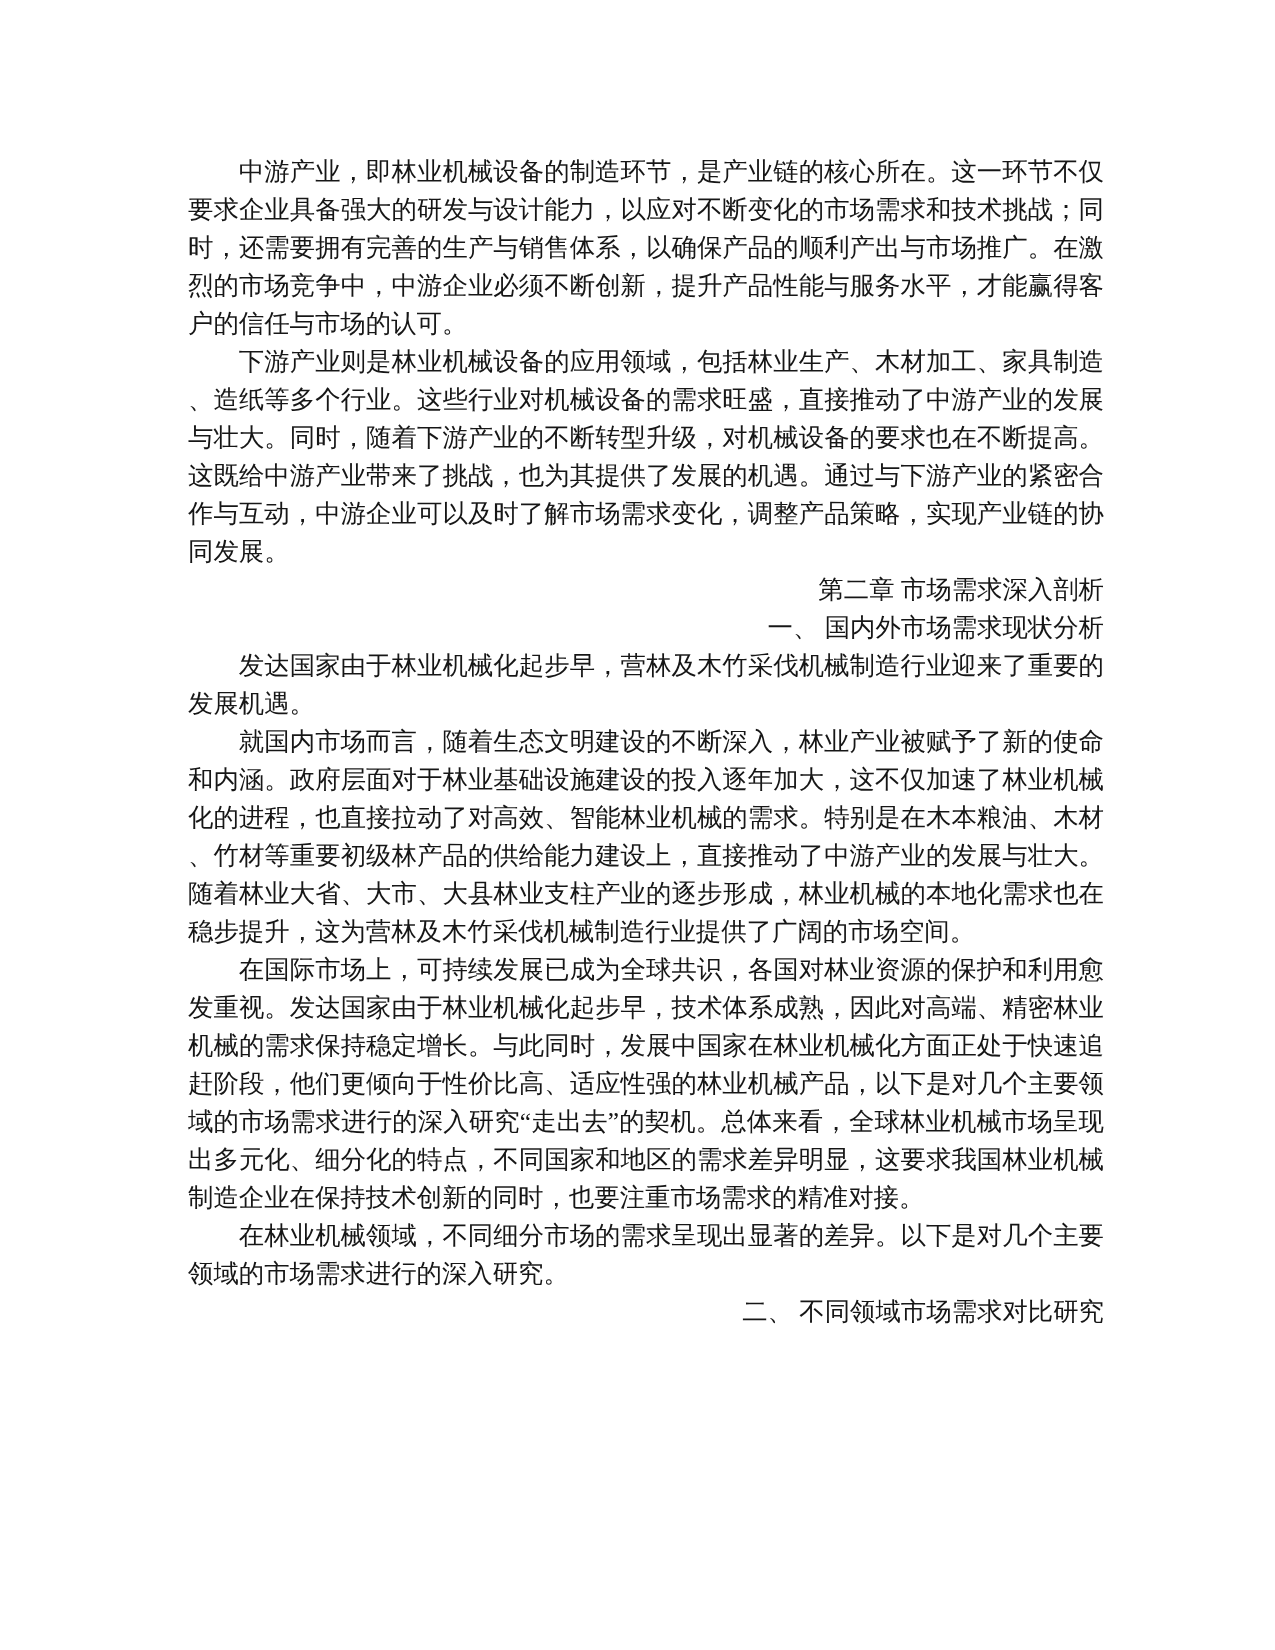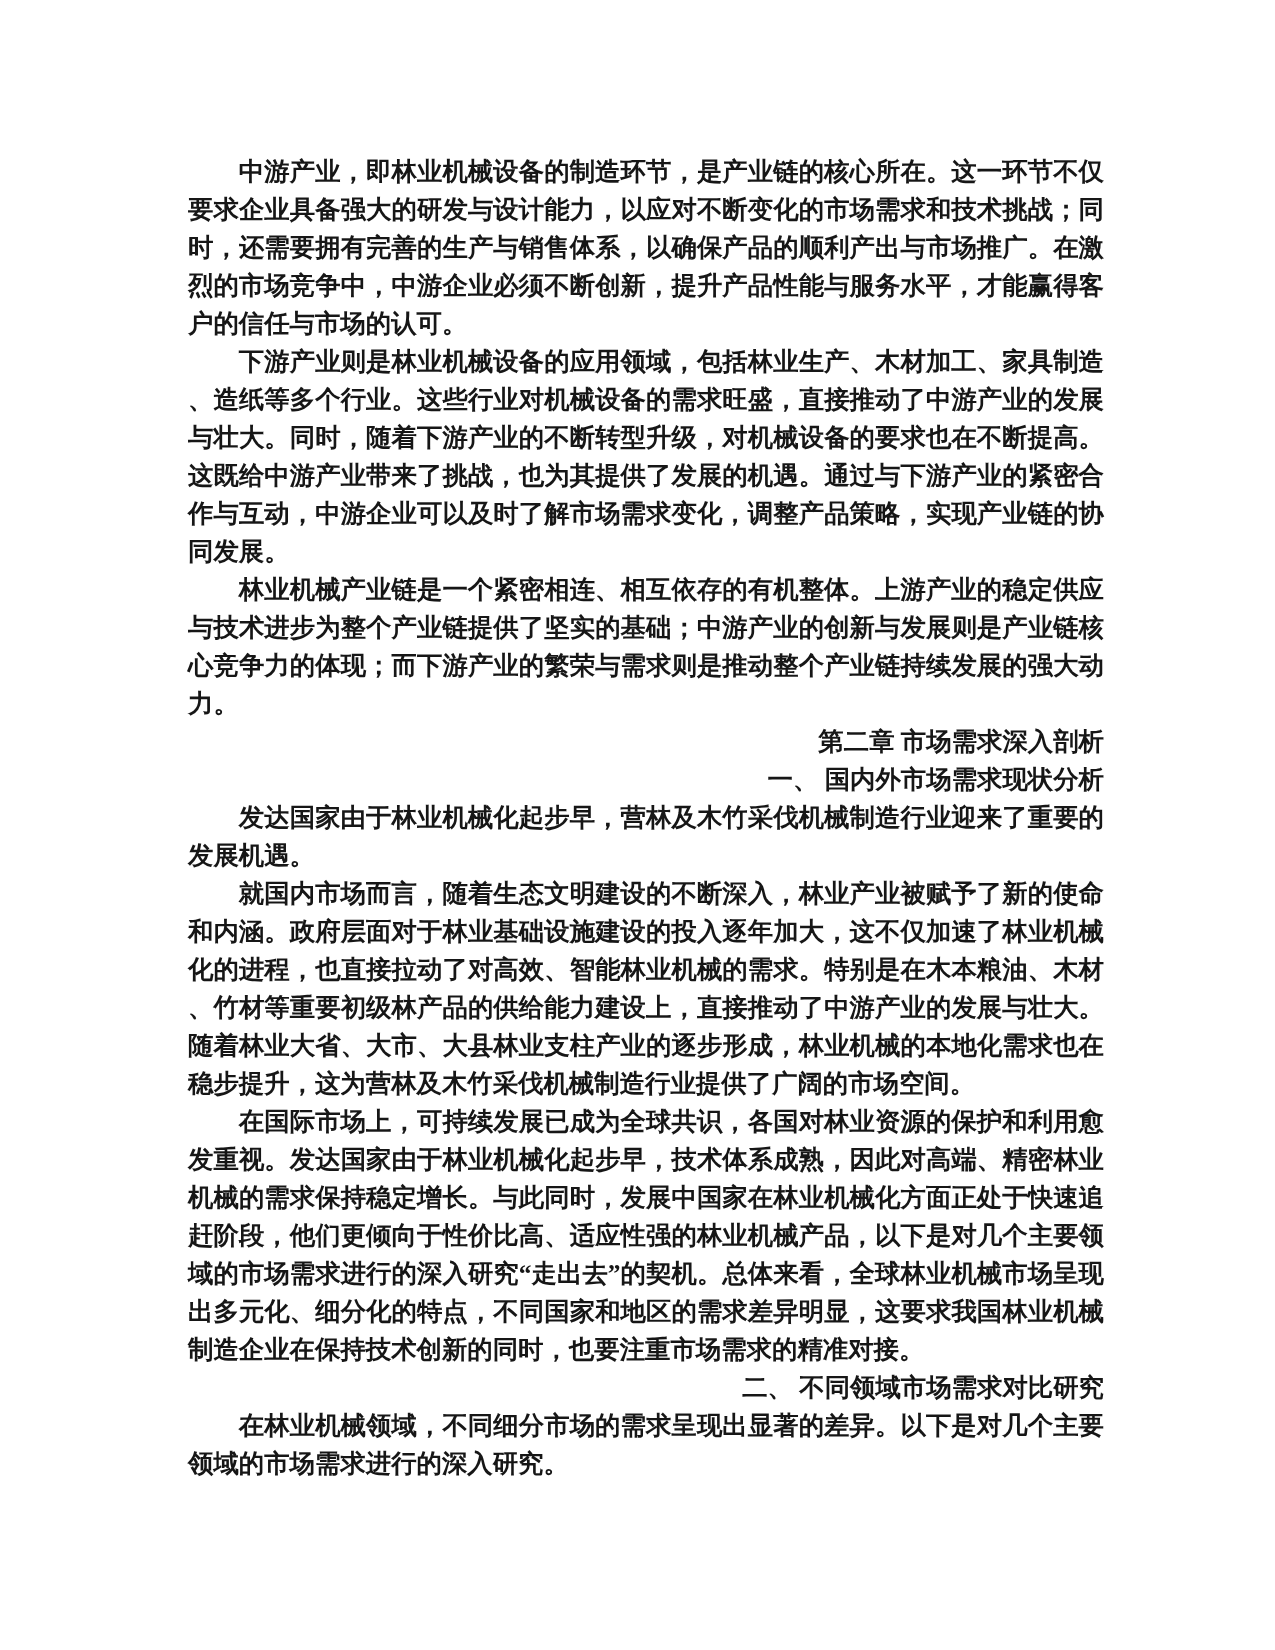--- a/index.html
+++ b/index.html
@@ -7,21 +7,20 @@
     margin: 0;
     padding: 0;
     background: #ffffff;
   }
   .page {
     position: relative;
     width: 1192px;
     height: 1650px;
     background: #ffffff;
     overflow: hidden;
-    font-weight: bold;
   }
   .doc {
     position: absolute;
     left: 188px;
     top: 152px;
     width: 916px;
     font-family: "Liberation Serif", "DejaVu Serif", serif;
     font-size: 25.4px;
     line-height: 38px;
     color: #161616;
@@ -42,22 +41,21 @@
     text-align: right;
   }
 </style>
 </head>
 <body>
 
 <div class="page">
   <div class="doc" id="doc">
       <p class="blk body">中游产业，即林业机械设备的制造环节，是产业链的核心所在。这一环节不仅要求企业具备强大的研发与设计能力，以应对不断变化的市场需求和技术挑战；同时，还需要拥有完善的生产与销售体系，以确保产品的顺利产出与市场推广。在激烈的市场竞争中，中游企业必须不断创新，提升产品性能与服务水平，才能赢得客户的信任与市场的认可。</p>
       <p class="blk body">下游产业则是林业机械设备的应用领域，包括林业生产、木材加工、家具制造、造纸等多个行业。这些行业对机械设备的需求旺盛，直接推动了中游产业的发展与壮大。同时，随着下游产业的不断转型升级，对机械设备的要求也在不断提高。这既给中游产业带来了挑战，也为其提供了发展的机遇。通过与下游产业的紧密合作与互动，中游企业可以及时了解市场需求变化，调整产品策略，实现产业链的协同发展。</p>
-      <p class="blk body">林业机械产业链是一个紧密相连、相互依存的有机整体。上游产业的稳定供应与技术进步为整个产业链提供了坚实的基础；中游产业的创新与发展则是产业链核心竞争力的体现；而下游产业的繁荣与需求则是推动整个产业链持续发展的强大动力。</p>
       <p class="blk chapter-heading">第二章 市场需求深入剖析</p>
       <p class="blk section-heading">一、 国内外市场需求现状分析</p>
       <p class="blk body">发达国家由于林业机械化起步早，营林及木竹采伐机械制造行业迎来了重要的发展机遇。</p>
       <p class="blk body">就国内市场而言，随着生态文明建设的不断深入，林业产业被赋予了新的使命和内涵。政府层面对于林业基础设施建设的投入逐年加大，这不仅加速了林业机械化的进程，也直接拉动了对高效、智能林业机械的需求。特别是在木本粮油、木材、竹材等重要初级林产品的供给能力建设上，直接推动了中游产业的发展与壮大。随着林业大省、大市、大县林业支柱产业的逐步形成，林业机械的本地化需求也在稳步提升，这为营林及木竹采伐机械制造行业提供了广阔的市场空间。</p>
       <p class="blk body">在国际市场上，可持续发展已成为全球共识，各国对林业资源的保护和利用愈发重视。发达国家由于林业机械化起步早，技术体系成熟，因此对高端、精密林业机械的需求保持稳定增长。与此同时，发展中国家在林业机械化方面正处于快速追赶阶段，他们更倾向于性价比高、适应性强的林业机械产品，以下是对几个主要领域的市场需求进行的深入研究“走出去”的契机。总体来看，全球林业机械市场呈现出多元化、细分化的特点，不同国家和地区的需求差异明显，这要求我国林业机械制造企业在保持技术创新的同时，也要注重市场需求的精准对接。</p>
+      <p class="blk body">在林业机械领域，不同细分市场的需求呈现出显著的差异。以下是对几个主要领域的市场需求进行的深入研究。</p>
       <p class="blk section-heading">二、 不同领域市场需求对比研究</p>
-      <p class="blk body">在林业机械领域，不同细分市场的需求呈现出显著的差异。以下是对几个主要领域的市场需求进行的深入研究。</p>
     </div>
 </div>
 
 </body></html>

